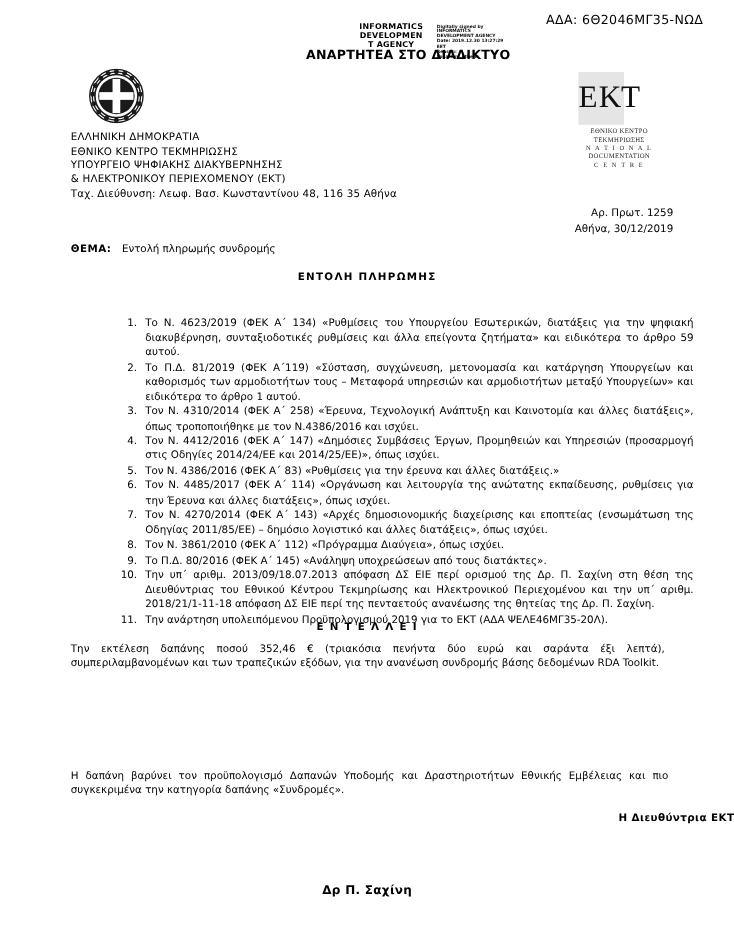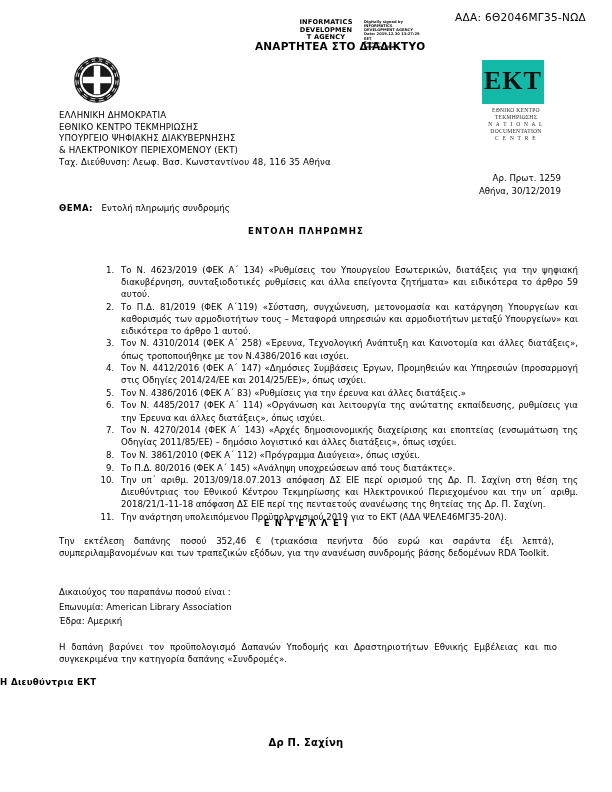--- a/index.html
+++ b/index.html
@@ -92,26 +92,25 @@
   }
 
   
   .ekt-logo {
     position: absolute;
     top: 60px;
     left: 479px;
     width: 74px;
   }
   .ekt-mark {
-    width: 62px;
+    width: 38px;
     height: 44px;
-    background: #14b8a6;
+    background: #e5e5e5;
     margin-left: 3px;
     position: relative;
-    font-weight: bold;
   }
   .ekt-mark span {
     position: absolute;
     left: 0;
     right: 0;
     top: 50%;
     transform: translateY(-52%);
     text-align: center;
     font-family: "Liberation Serif", serif;
     font-size: 26px;
@@ -230,21 +229,21 @@
     font-size: 8.6px;
     line-height: 12.4px;
     text-align: justify;
   }
 
   .signer-title {
     position: absolute;
     top: 677px;
     left: 0;
     width: 612px;
-    text-align: left;
+    text-align: right;
     font-size: 8.6px;
     font-weight: bold;
     letter-spacing: 0.35px;
   }
   .signer-name {
     position: absolute;
     top: 737px;
     left: 0;
     width: 612px;
     text-align: center;
@@ -353,24 +352,19 @@
     <li>Τον Ν. 4270/2014 (ΦΕΚ Α΄ 143) «Αρχές δημοσιονομικής διαχείρισης και εποπτείας (ενσωμάτωση της Οδηγίας 2011/85/ΕΕ) – δημόσιο λογιστικό και άλλες διατάξεις», όπως ισχύει.</li>
     <li>Τον Ν. 3861/2010 (ΦΕΚ Α΄ 112) «Πρόγραμμα Διαύγεια», όπως ισχύει.</li>
     <li>Το Π.Δ. 80/2016 (ΦΕΚ Α΄ 145) «Ανάληψη υποχρεώσεων από τους διατάκτες».</li>
     <li>Την υπ΄ αριθμ. 2013/09/18.07.2013 απόφαση ΔΣ ΕΙΕ περί ορισμού της Δρ. Π. Σαχίνη στη θέση της Διευθύντριας του Εθνικού Κέντρου Τεκμηρίωσης και Ηλεκτρονικού Περιεχομένου και την υπ΄ αριθμ. 2018/21/1-11-18 απόφαση ΔΣ ΕΙΕ περί της πενταετούς ανανέωσης της θητείας της Δρ. Π. Σαχίνη.</li>
     <li>Την ανάρτηση υπολειπόμενου Προϋπολογισμού 2019 για το ΕΚΤ (ΑΔΑ ΨΕΛΕ46ΜΓ35-20Λ).</li>
   </ol>
 
   <div class="entellei">Ε Ν Τ Ε Λ Λ Ε Ι</div>
   <div class="entellei-body">Την εκτέλεση δαπάνης ποσού 352,46 € (τριακόσια πενήντα δύο ευρώ και σαράντα έξι λεπτά), συμπεριλαμβανομένων και των τραπεζικών εξόδων, για την ανανέωση συνδρομής βάσης δεδομένων RDA Toolkit.</div>
 
-  <div class="recipient">
-    <div>Δικαιούχος του παραπάνω ποσού είναι :</div>
-    <div>Επωνυμία: American Library Association</div>
-    <div>Έδρα: Αμερική</div>
-  </div>
 
   <div class="budget-note">Η δαπάνη βαρύνει τον προϋπολογισμό Δαπανών Υποδομής και Δραστηριοτήτων Εθνικής Εμβέλειας και πιο συγκεκριμένα την κατηγορία δαπάνης «Συνδρομές».</div>
 
   <div class="signer-title">Η Διευθύντρια ΕΚΤ</div>
   <div class="signer-name">Δρ Π. Σαχίνη</div>
 
 </div>
 
 </body></html>

